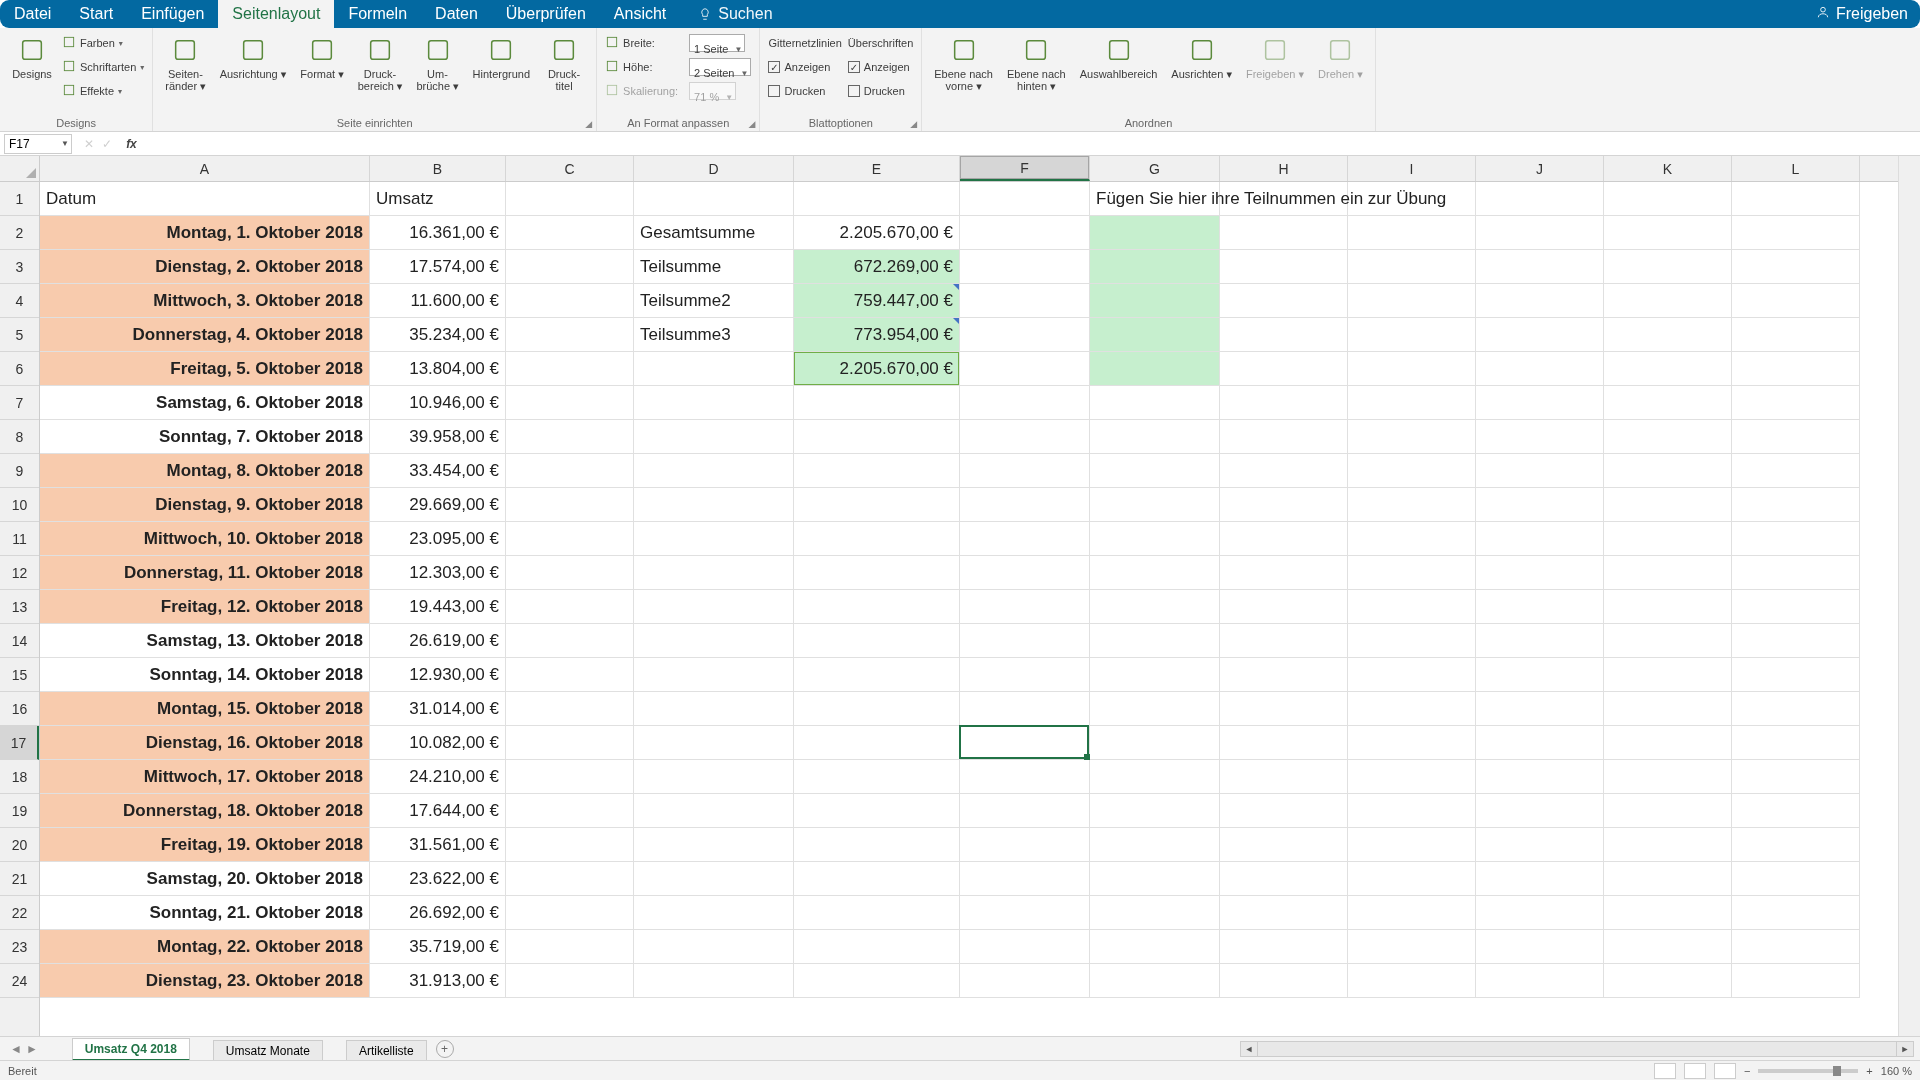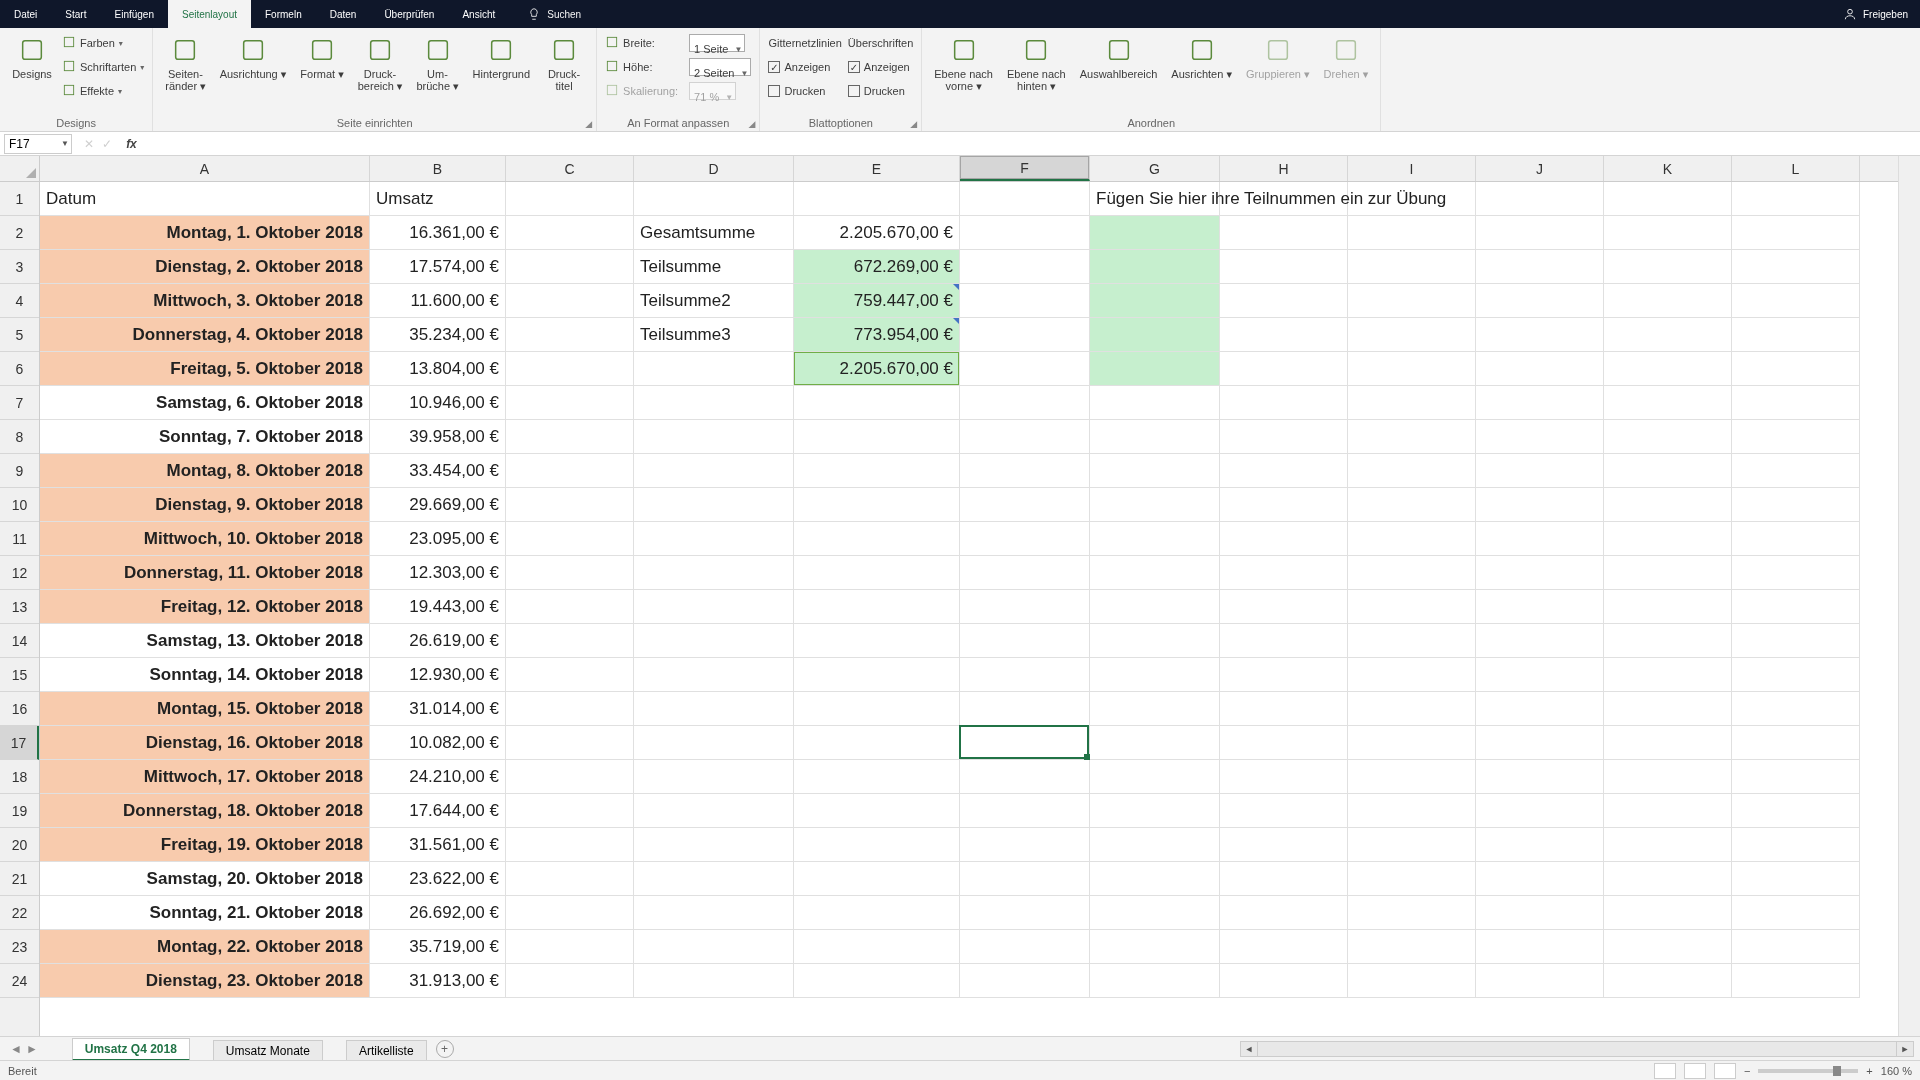--- a/index.html
+++ b/index.html
@@ -1,24 +1,24 @@
 <!DOCTYPE html>
 <html><head>
 <meta charset="utf-8">
 <style>
 * { margin: 0; padding: 0; box-sizing: border-box; font-family: 'Segoe UI', Tahoma, sans-serif; }
 body { background: #fff; overflow: hidden; width: 1920px; height: 1080px; position: relative; user-select: none; }
 
 
-.titlebar { height: 28px; background: #0f172a; display: flex; align-items: center; color: #fff; font-size: 10px; }
+.titlebar { height: 28px; background: #0369a1; display: flex; align-items: center; color: #fff; font-size: 16px; border-radius: 9px; }
 .titlebar .tabs { display: flex; height: 100%; }
 .titlebar .tab { padding: 0 14px; height: 100%; display: flex; align-items: center; cursor: pointer; }
 .titlebar .tab.active { background: #f3f3f3; color: #217346; }
 .titlebar .search { margin-left: 18px; display: flex; align-items: center; gap: 6px; opacity: .95; }
-.titlebar .right { margin-left: auto; margin-right: 12px; display: flex; align-items: center; gap: 6px; }
+.titlebar .right { margin-left: auto; margin-right: 12px; display: flex; align-items: flex-start; gap: 6px; }
 .titlebar svg { stroke: #fff; fill: none; }
 
 
 .ribbon { height: 104px; background: #f3f3f3; border-bottom: 1px solid #d4d4d4; display: flex; font-size: 11px; color: #3c3c3c; }
 .ribbon .group { border-right: 1px solid #e0e0e0; padding: 4px 8px 2px 8px; display: flex; flex-direction: column; justify-content: space-between; }
 .ribbon .group-content { display: flex; align-items: flex-start; gap: 6px; }
 .ribbon .group-label { text-align: center; font-size: 11px; color: #666; padding-top: 2px; position: relative;}
 .ribbon .dlg-launch { position: absolute; right: -4px; bottom: 0; font-size: 9px; color: #888;}
 .big-btn { display: flex; flex-direction: column; align-items: center; gap: 2px; padding: 2px 4px; cursor: pointer; min-width: 48px; }
 .big-btn .ico { width: 32px; height: 32px; display: flex; align-items: center; justify-content: center; }
@@ -306,21 +306,21 @@
             </svg>
           </div>
           <div class="lbl">Ausrichten ▾</div>
         </div>
         <div class="big-btn disabled">
           <div class="ico">
             <svg width="28" height="28" viewBox="0 0 24 24" fill="none" stroke="#5b8a3c" stroke-width="1.3">
               <rect x="4" y="4" width="16" height="16" rx="2"></rect>
             </svg>
           </div>
-          <div class="lbl">Gruppieren ▾</div>
+          <div class="lbl">Freigeben ▾</div>
         </div>
         <div class="big-btn disabled">
           <div class="ico">
             <svg width="28" height="28" viewBox="0 0 24 24" fill="none" stroke="#5b8a3c" stroke-width="1.3">
               <rect x="4" y="4" width="16" height="16" rx="2"></rect>
             </svg>
           </div>
           <div class="lbl">Drehen ▾</div>
         </div>
       </div>

